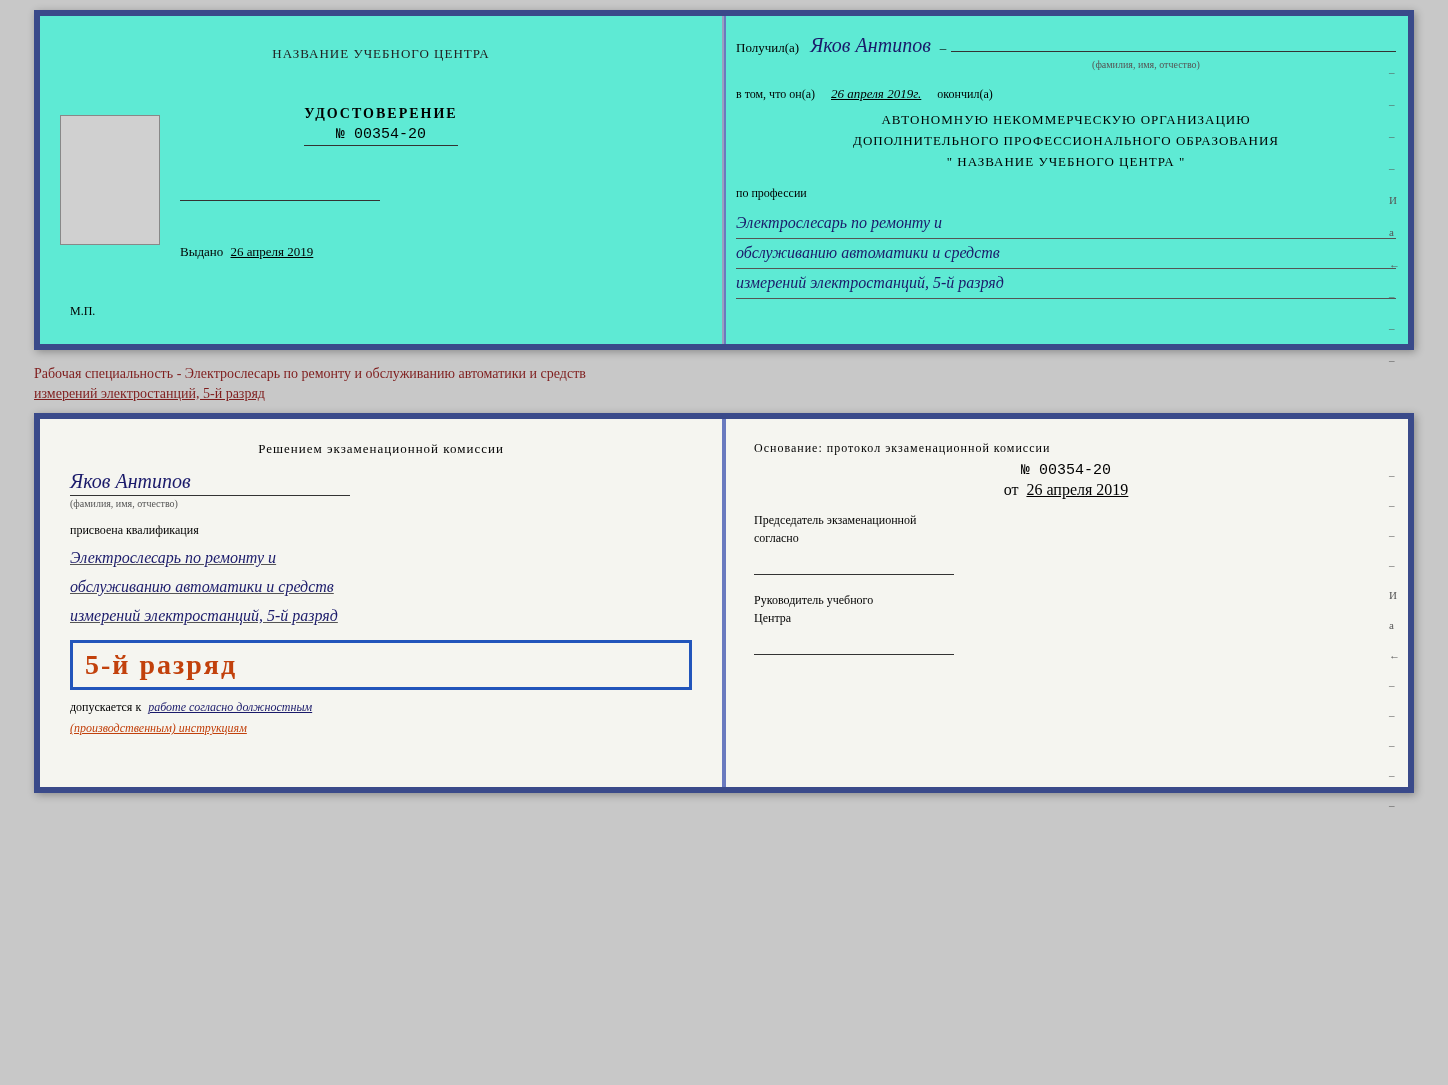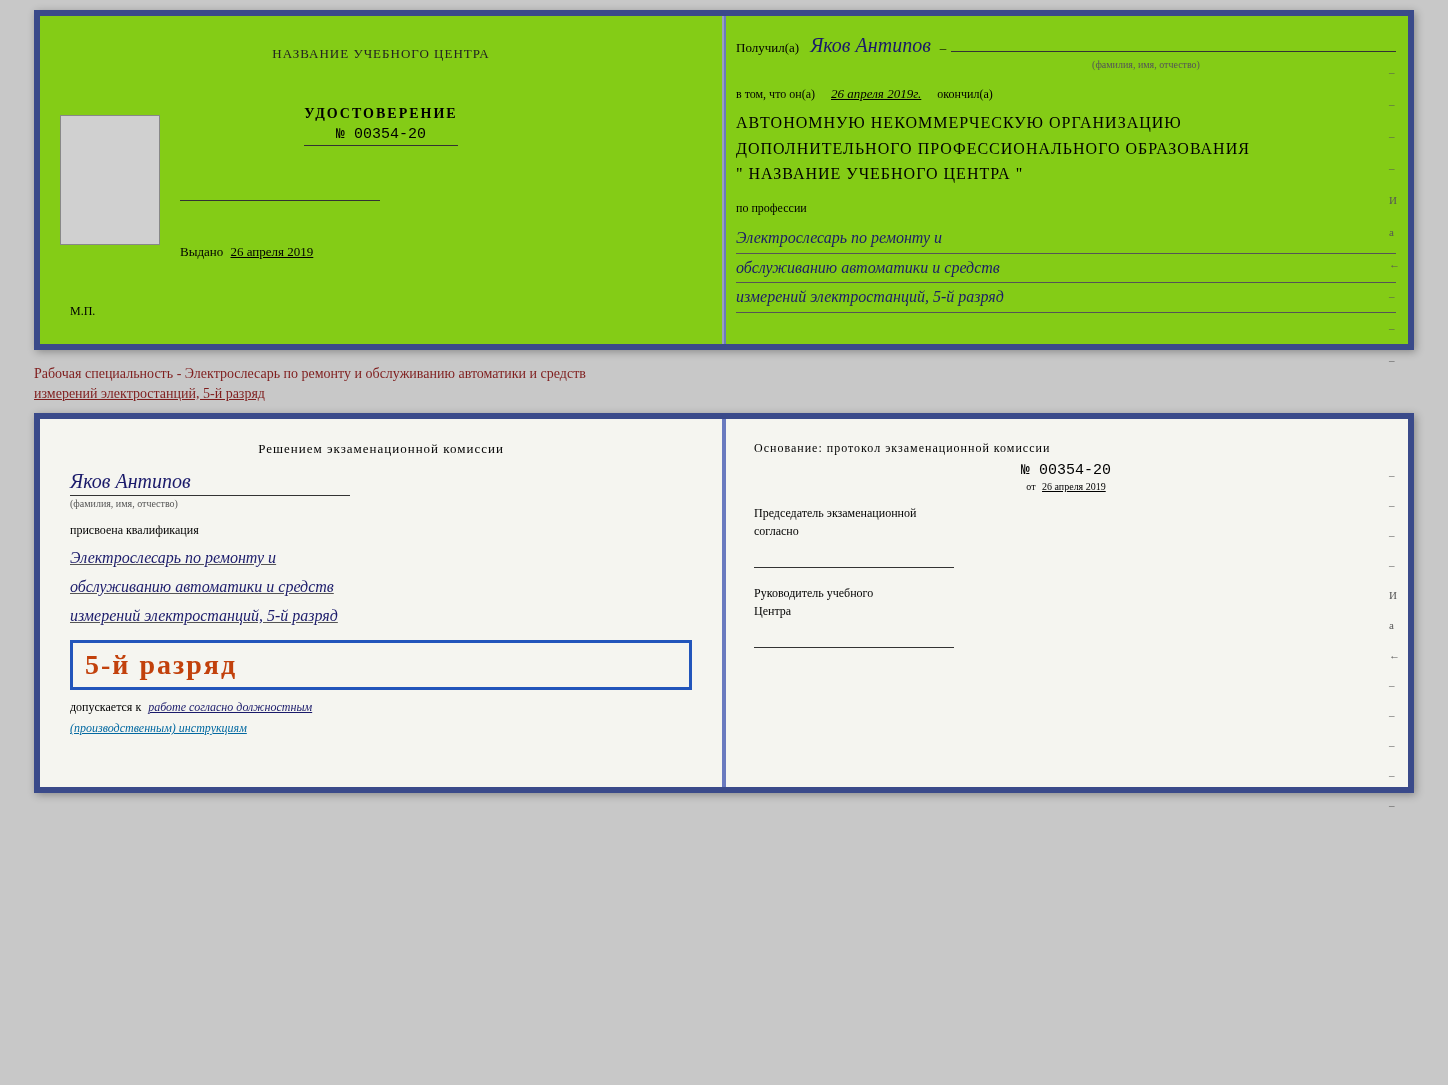--- a/index.html
+++ b/index.html
@@ -19,21 +19,21 @@
       display: flex;
       flex-direction: column;
       gap: 8px;
     }
 
     
     .top-doc {
       display: flex;
       width: 100%;
       border: 6px solid #3a4a8a;
-      background: #84cc16;
+      background: #5eead4;
       min-height: 340px;
       position: relative;
     }
 
     .top-doc::before {
       content: '';
       position: absolute;
       top: 0; bottom: 0;
       left: 50%;
       width: 4px;
@@ -142,24 +142,24 @@
       text-align: center;
       display: block;
     }
 
     .confirm-line {
       font-size: 12px;
       margin-top: 4px;
     }
 
     .org-full-name {
-      font-size: 16px;
+      font-size: 13px;
       letter-spacing: 1px;
       text-transform: uppercase;
-      text-align: left;
+      text-align: center;
       line-height: 1.6;
     }
 
     .profession-label {
       font-size: 12px;
       margin-top: 6px;
     }
 
     .handwritten-large {
       font-family: 'Segoe Script', 'Comic Sans MS', cursive;
@@ -294,21 +294,21 @@
     }
 
     .protocol-number {
       font-size: 15px;
       font-family: 'Courier New', monospace;
       text-align: center;
       margin-top: 4px;
     }
 
     .protocol-date {
-      font-size: 10px;
+      font-size: 16px;
       text-align: center;
       margin-top: 2px;
     }
 
     .signature-block {
       margin-top: 12px;
     }
 
     .signature-title {
       font-size: 12px;
@@ -438,21 +438,21 @@
         <div class="qual-handwritten">обслуживанию автоматики и средств</div>
         <div class="qual-handwritten">измерений электростанций, 5-й разряд</div>
       </div>
 
       <div class="rank-badge">5-й разряд</div>
 
       <div class="allowed-line">
         <span>допускается к</span>
         <span class="allowed-handwritten" style="margin-left:4px;">работе согласно должностным</span>
       </div>
-      <div class="allowed-handwritten" style="font-style:italic; font-family:'Segoe Script','Comic Sans MS',cursive; font-size:12px; color:#0369a1; text-decoration:underline;">(производственным) инструкциям</div>
+      <div class="allowed-handwritten" style="font-style:italic; font-family:'Segoe Script','Comic Sans MS',cursive; font-size:12px; color:#c2410c; text-decoration:underline;">(производственным) инструкциям</div>
     </div>
 
     <div class="bottom-right">
       <div class="basis-title">Основание:  протокол  экзаменационной  комиссии</div>
 
       <div class="protocol-number">№  00354-20</div>
 
       <div class="protocol-date">
         <span>от</span>
         <span style="text-decoration:underline; margin-left:4px;">26 апреля 2019</span>

